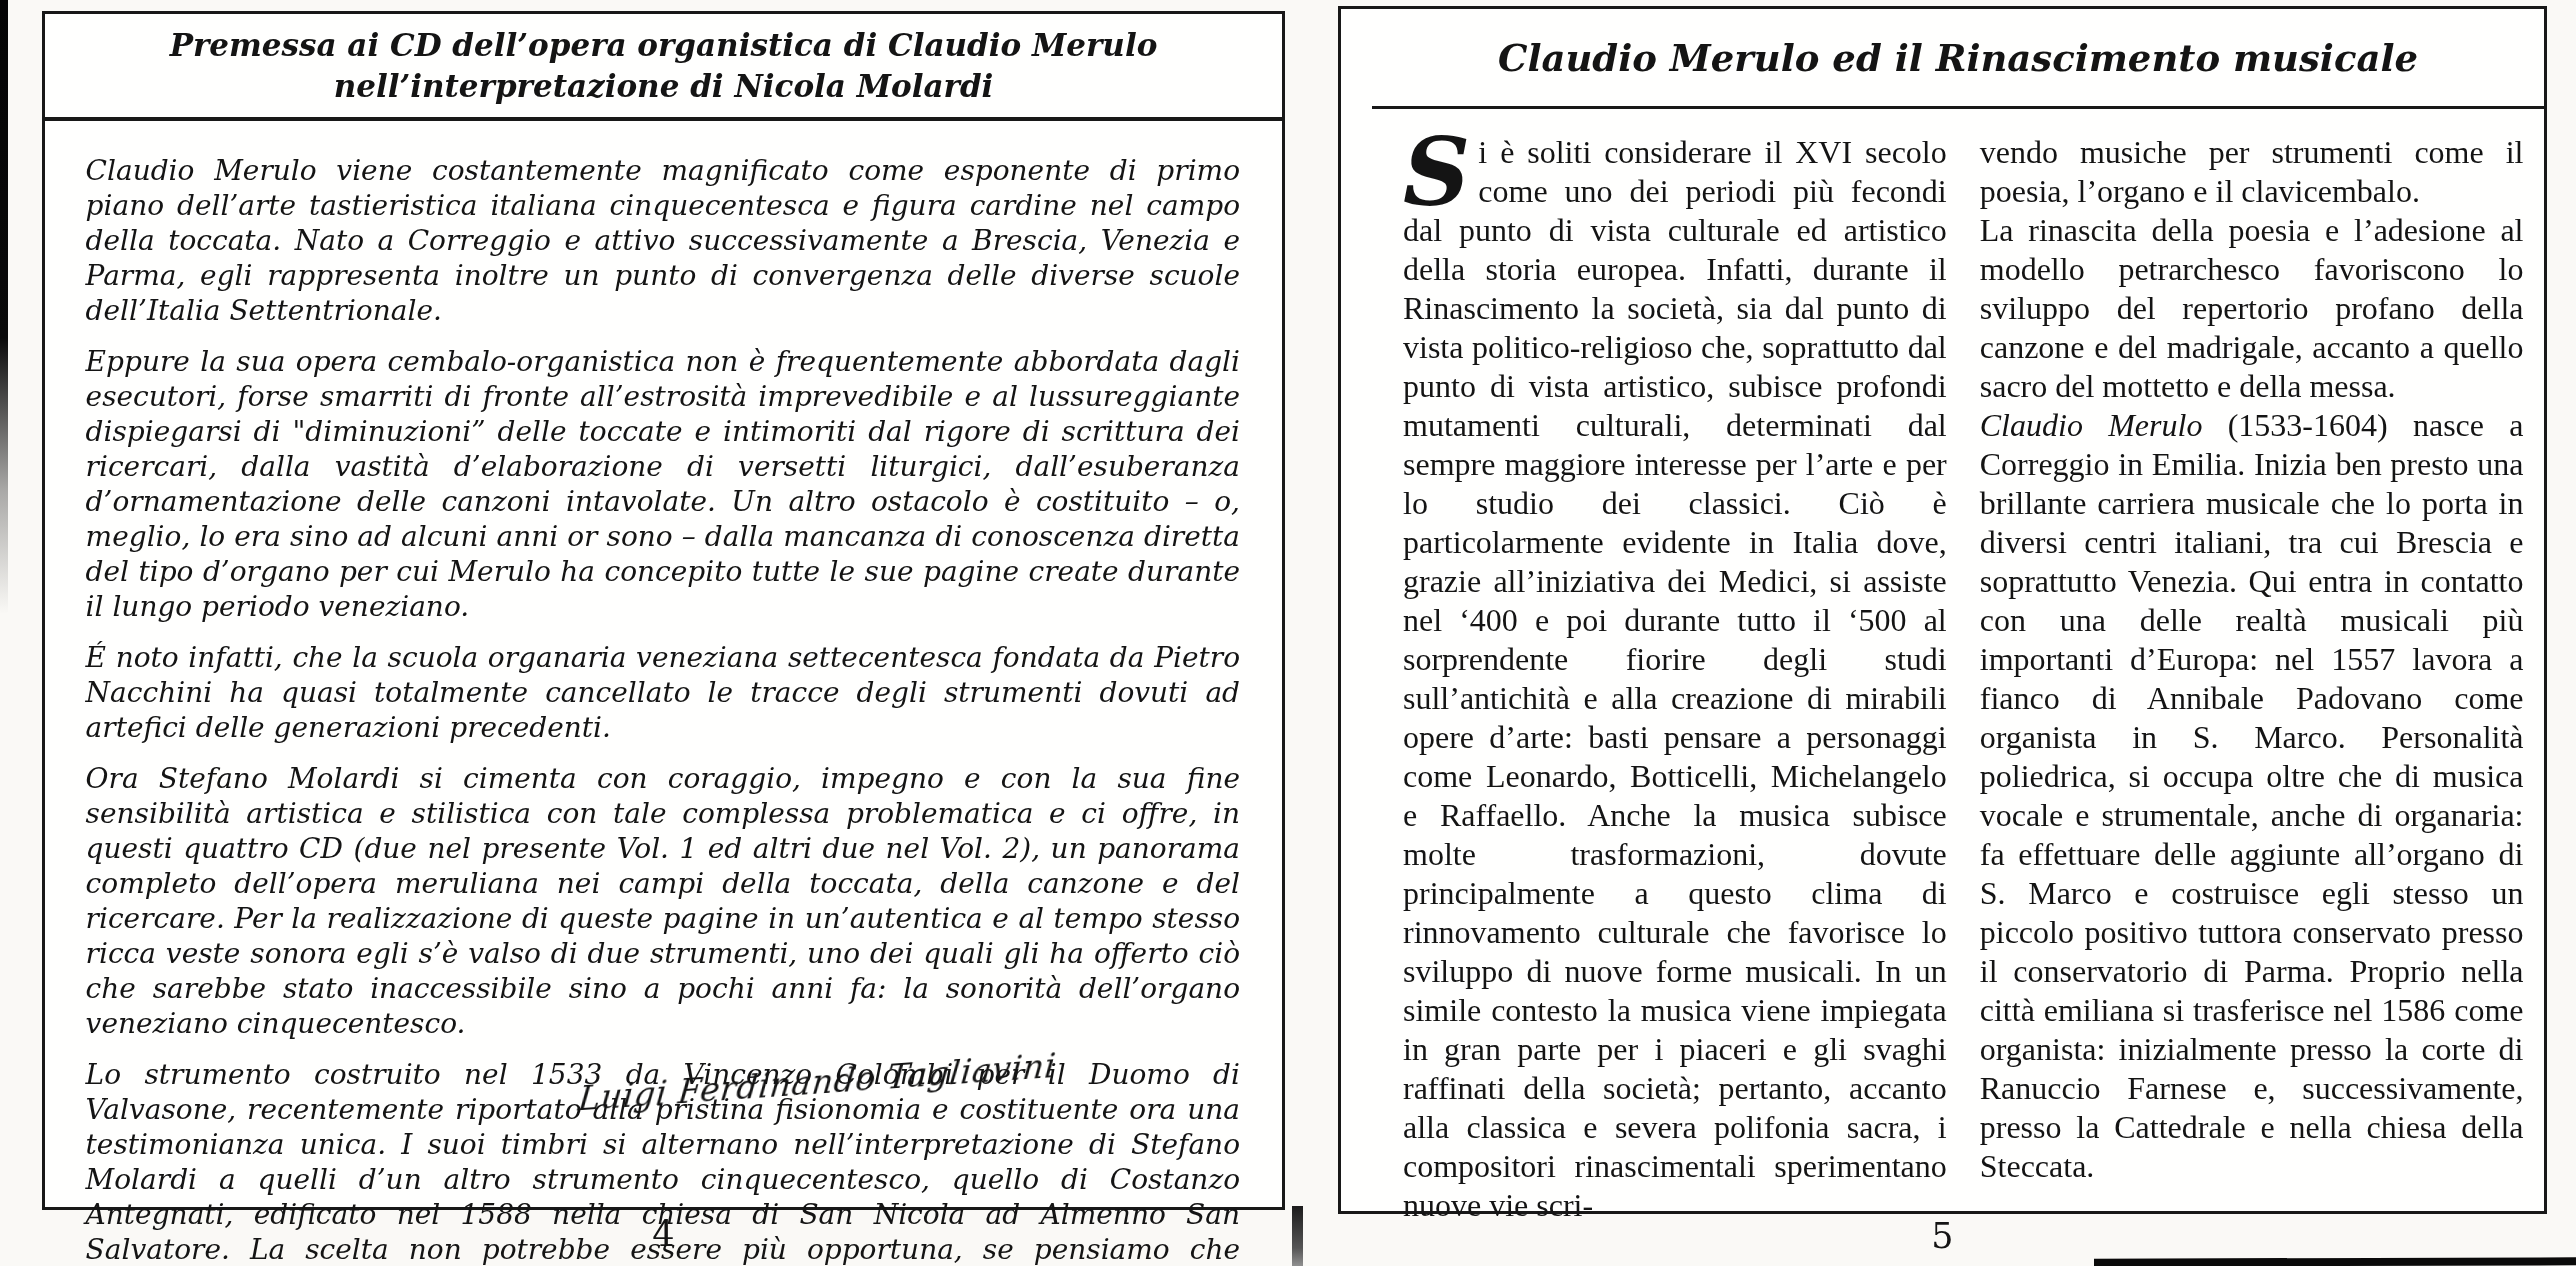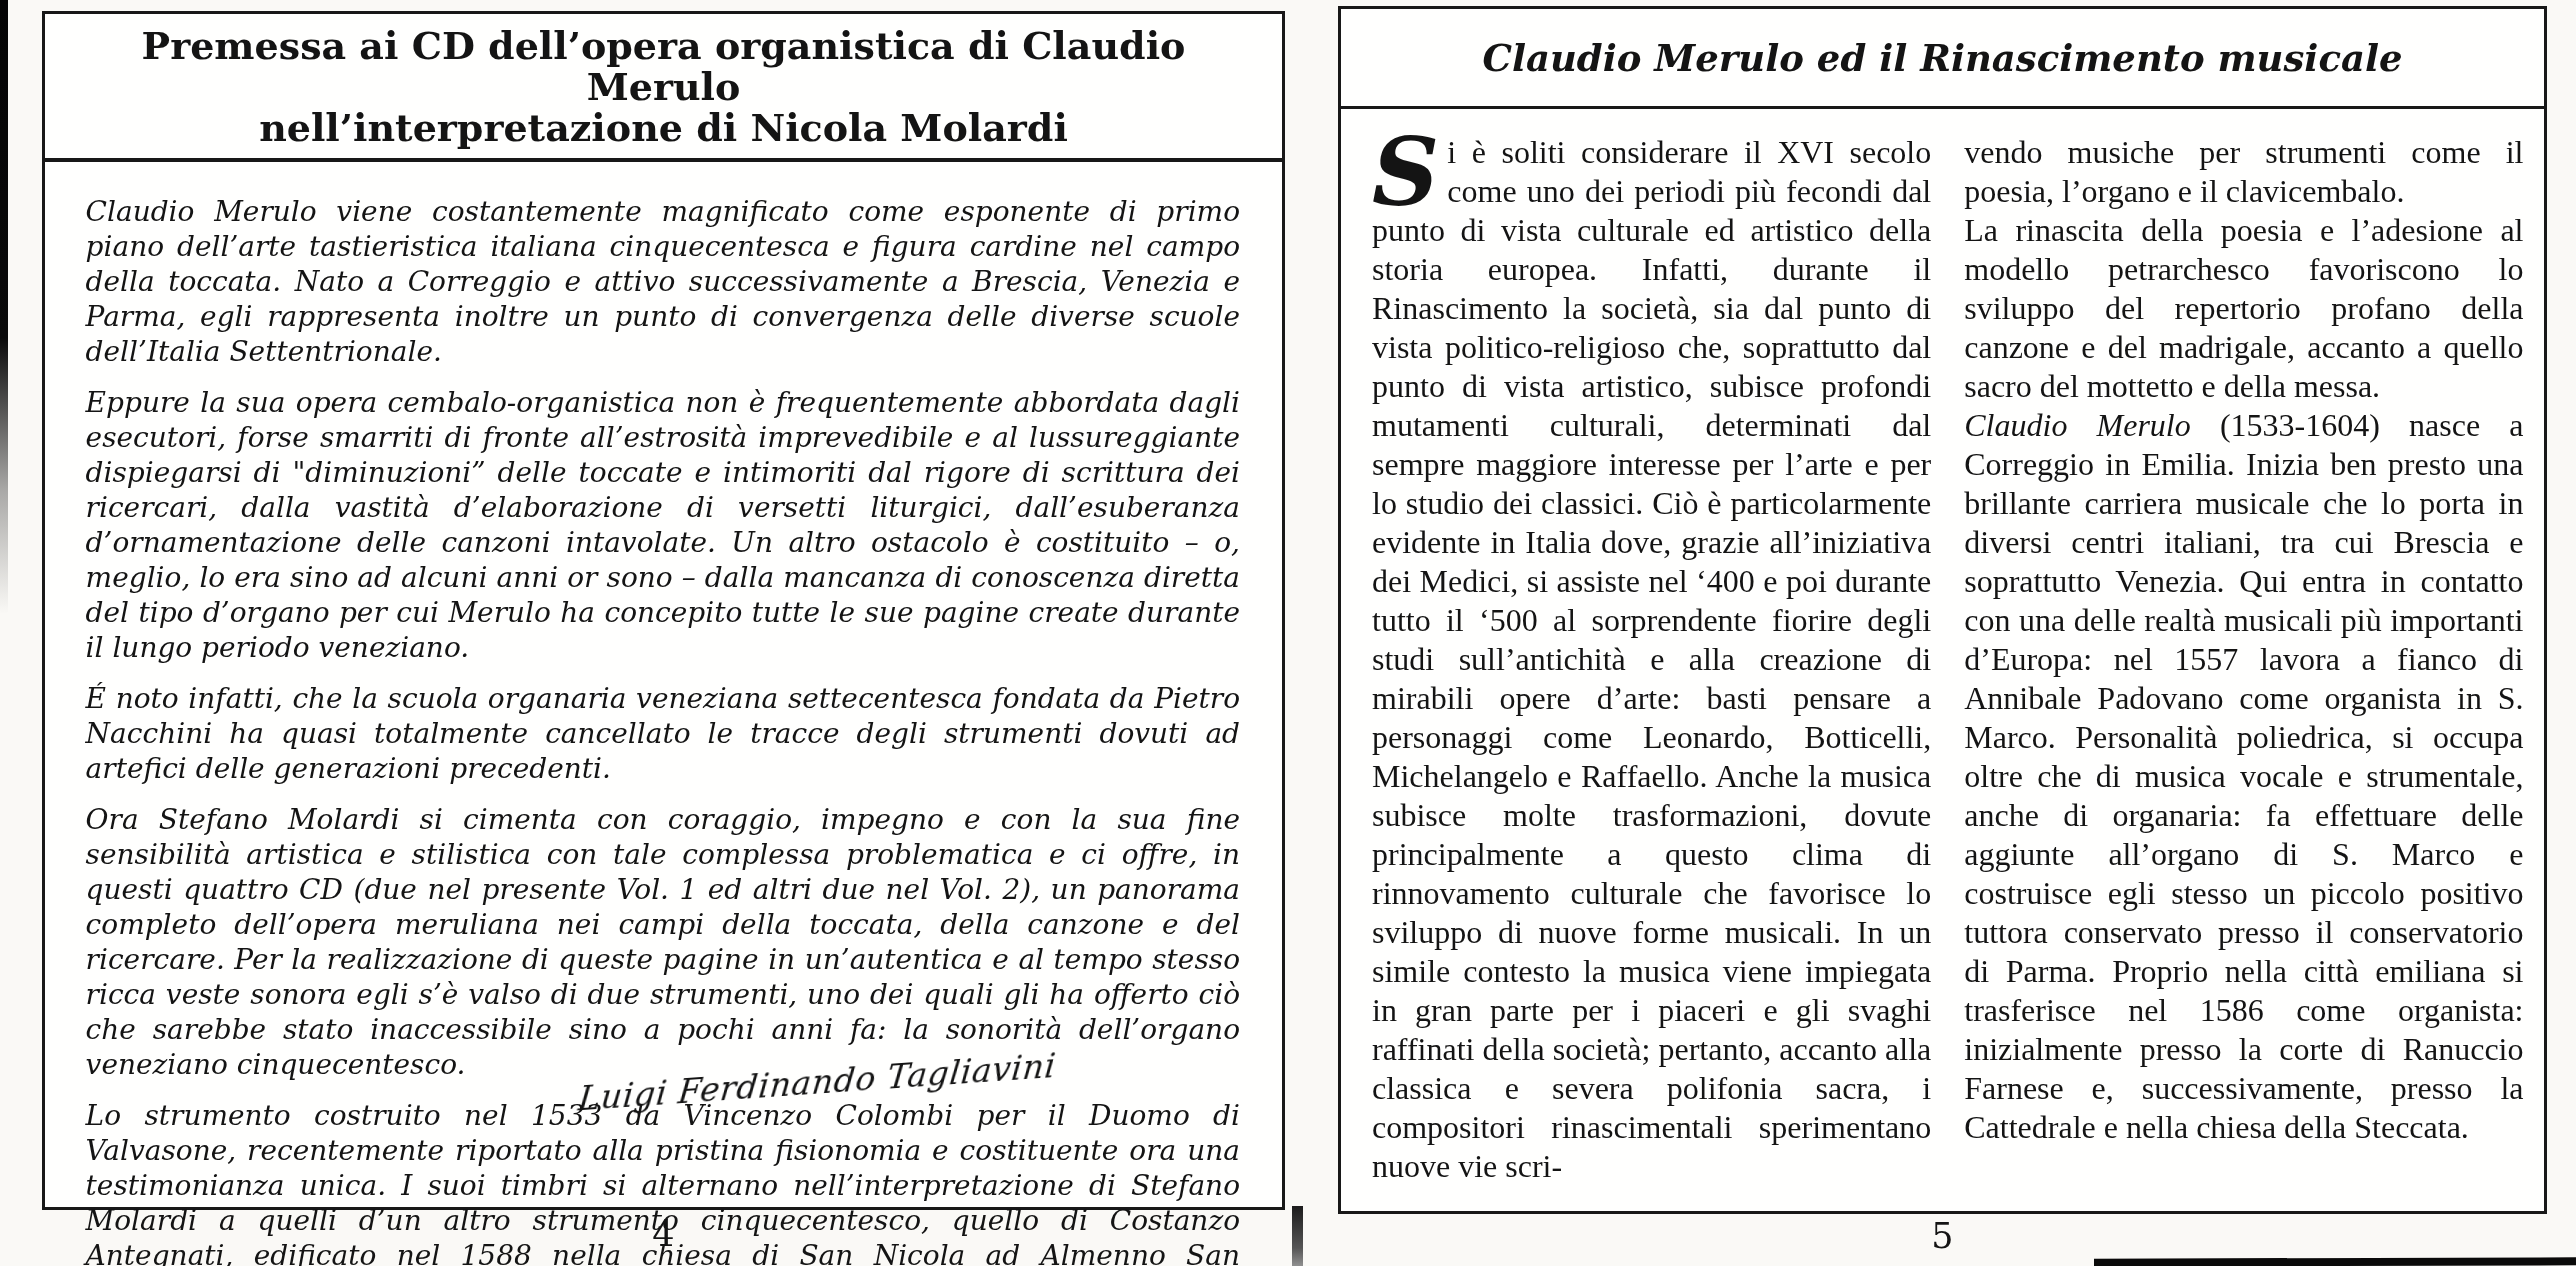--- a/index.html
+++ b/index.html
@@ -27,22 +27,22 @@
   }
 
   
   .page-left {
     position:absolute; left:42px; top:11px; width:1243px; height:1199px;
     background:#fffffe; border:3.4px solid #181818; box-sizing:border-box;
   }
   .page-left .title-band {
     border-bottom:4.1px solid #181818;
     text-align:center;
-    font-weight:bold;
-    font-size:38px; line-height:41px;
+    font-style:italic; font-weight:bold;
+    font-size:31px; line-height:41px;
     padding:11px 41px 9.6px;
   }
   .page-left .body {
     padding:16.4px 26px 0 24.6px;
     font-style:italic;
     font-size:28px; line-height:35px;
     text-align:justify;
   }
   .page-left .body p { margin:16px; }
   .signature-wrap {
@@ -52,21 +52,21 @@
   .signature {
     display:inline-block;
     font-style:italic; font-size:33px; letter-spacing:0.7px;
     transform:skewX(-10deg);
     filter:blur(0.2px);
   }
 
   
   .page-right {
     position:absolute; left:1338px; top:5.5px; width:1209px; height:1208px;
-    background:#fffffe; border:3.4px solid #181818; box-sizing:border-box;
+    background:#fffffe; border:3.4px solid #181818; box-sizing:border-box;padding-left:31px;
   }
   .page-right .title-band {
     border-bottom:3.4px solid #181818;
     text-align:center;
     font-style:italic; font-weight:bold;
     font-size:37px; line-height:41px;
     padding:29px 27px 27px;
   }
   .columns {
     display:flex; gap:33px;

